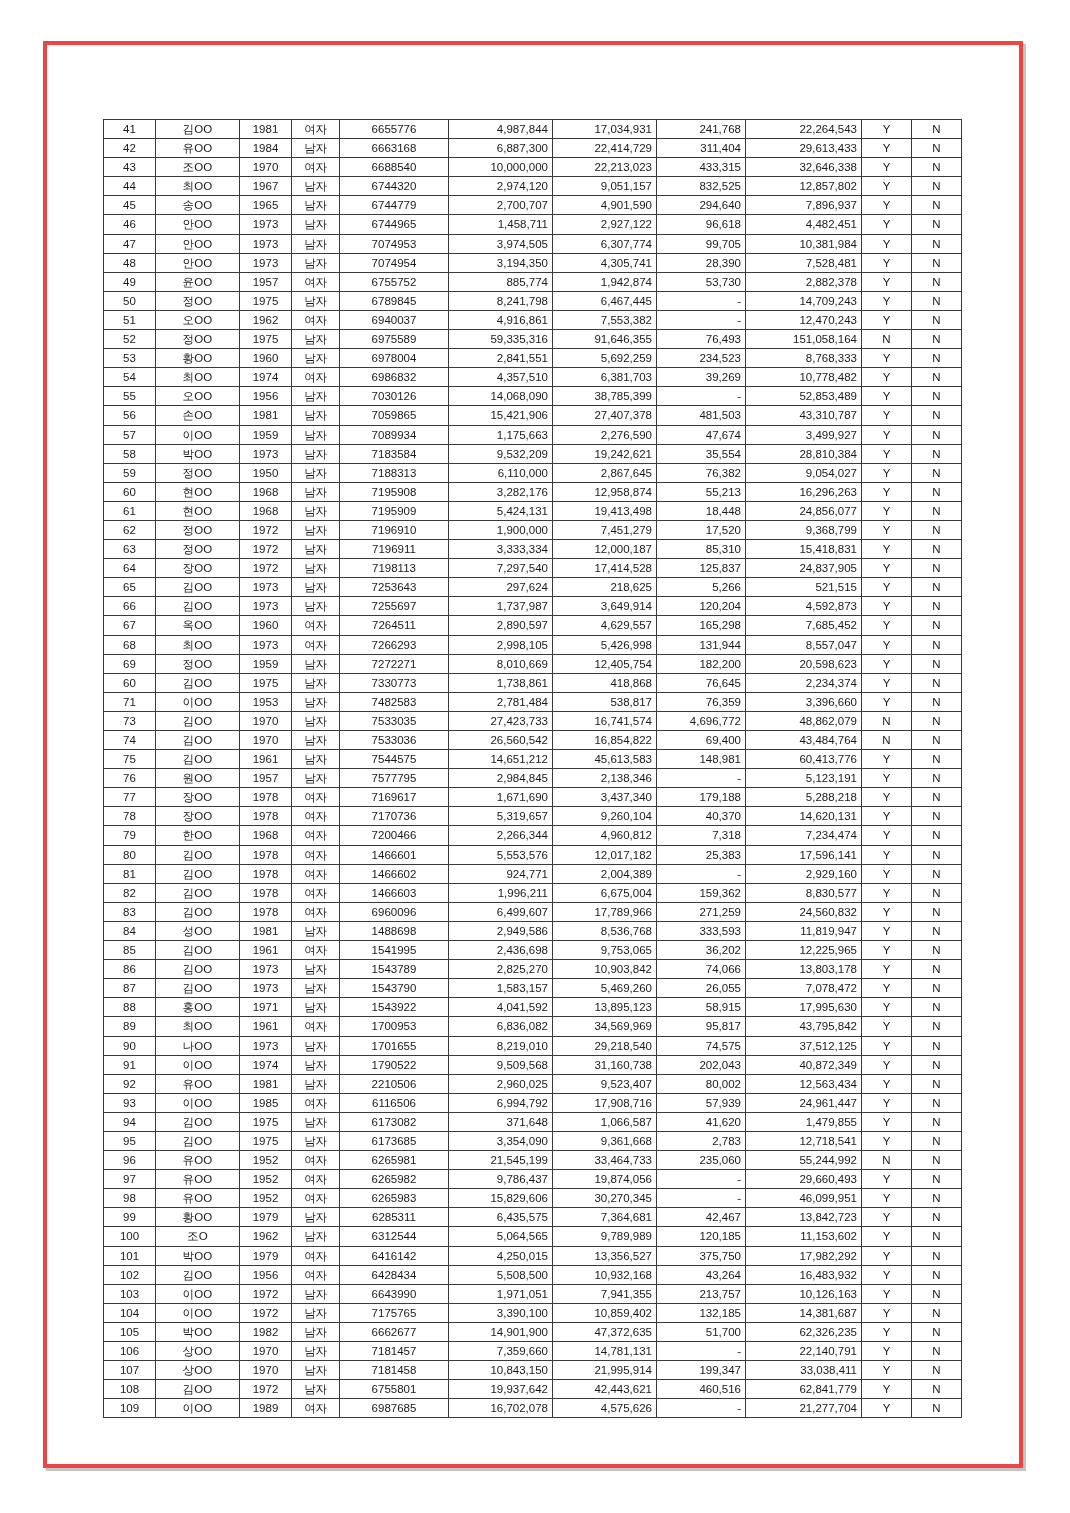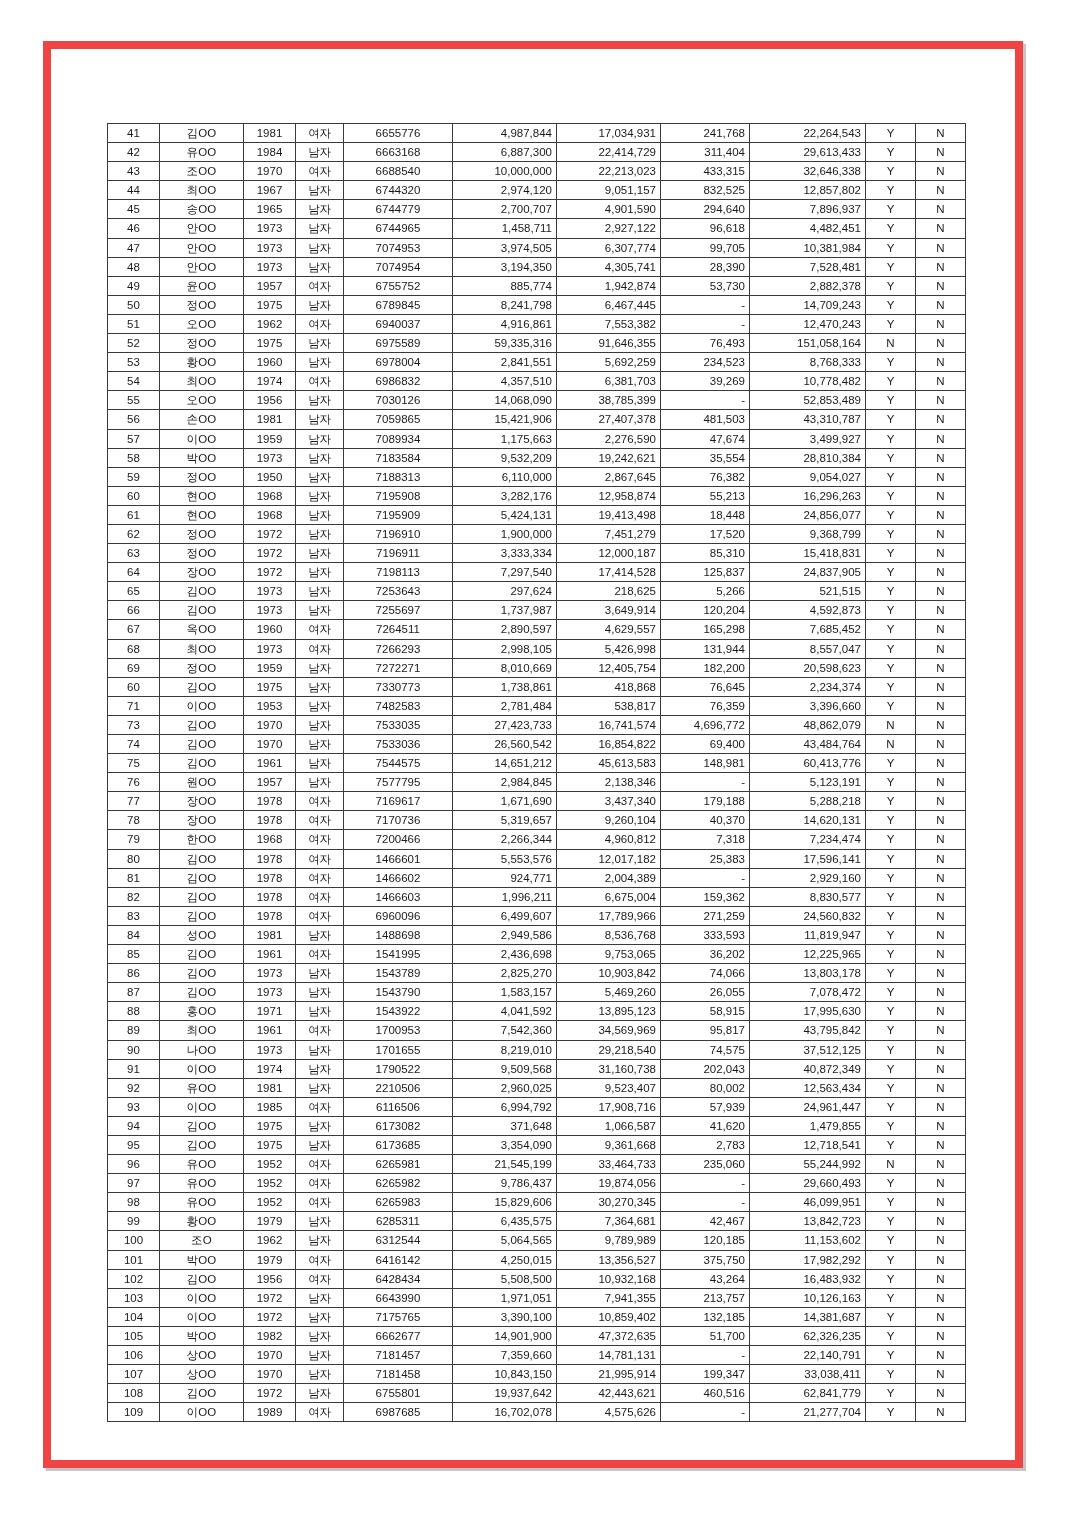--- a/index.html
+++ b/index.html
@@ -15,21 +15,21 @@
   }
 
   
   .page-sheet {
     position: absolute;
     left: 43px;
     top: 41px;
     width: 980px;
     height: 1427px;
     background: #ffffff;
-    border: 8px solid #ef4444;
+    border: 4px solid #ef4444;
     box-sizing: border-box;
     box-shadow: 3px 3px 0 0 rgba(150,150,150,0.55);
   }
 
   
   .table-area {
     position: absolute;
     left: 56px;
     top: 74px;
     width: 858px;
@@ -702,21 +702,21 @@
             <td class="al-right">17,995,630</td>
             <td class="al-center">Y</td>
             <td class="al-center">N</td>
           </tr>
           <tr>
             <td class="al-center">89</td>
             <td class="cell-name">최OO</td>
             <td class="al-center">1961</td>
             <td class="cell-gender">여자</td>
             <td class="al-center">1700953</td>
-            <td class="al-right">7,542,360</td>
+            <td class="al-right">6,836,082</td>
             <td class="al-right">34,569,969</td>
             <td class="al-right">95,817</td>
             <td class="al-right">43,795,842</td>
             <td class="al-center">Y</td>
             <td class="al-center">N</td>
           </tr>
           <tr>
             <td class="al-center">90</td>
             <td class="cell-name">나OO</td>
             <td class="al-center">1973</td>

